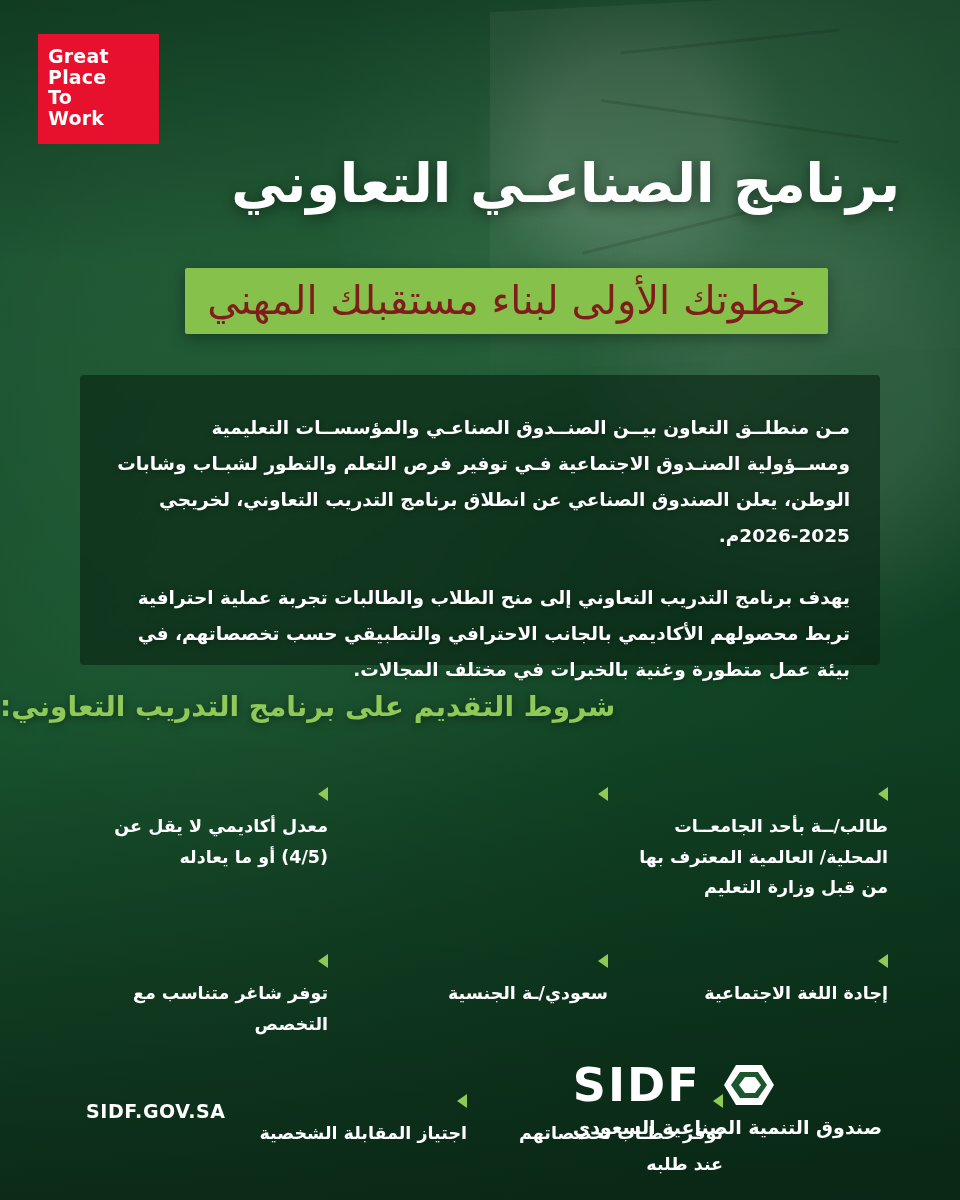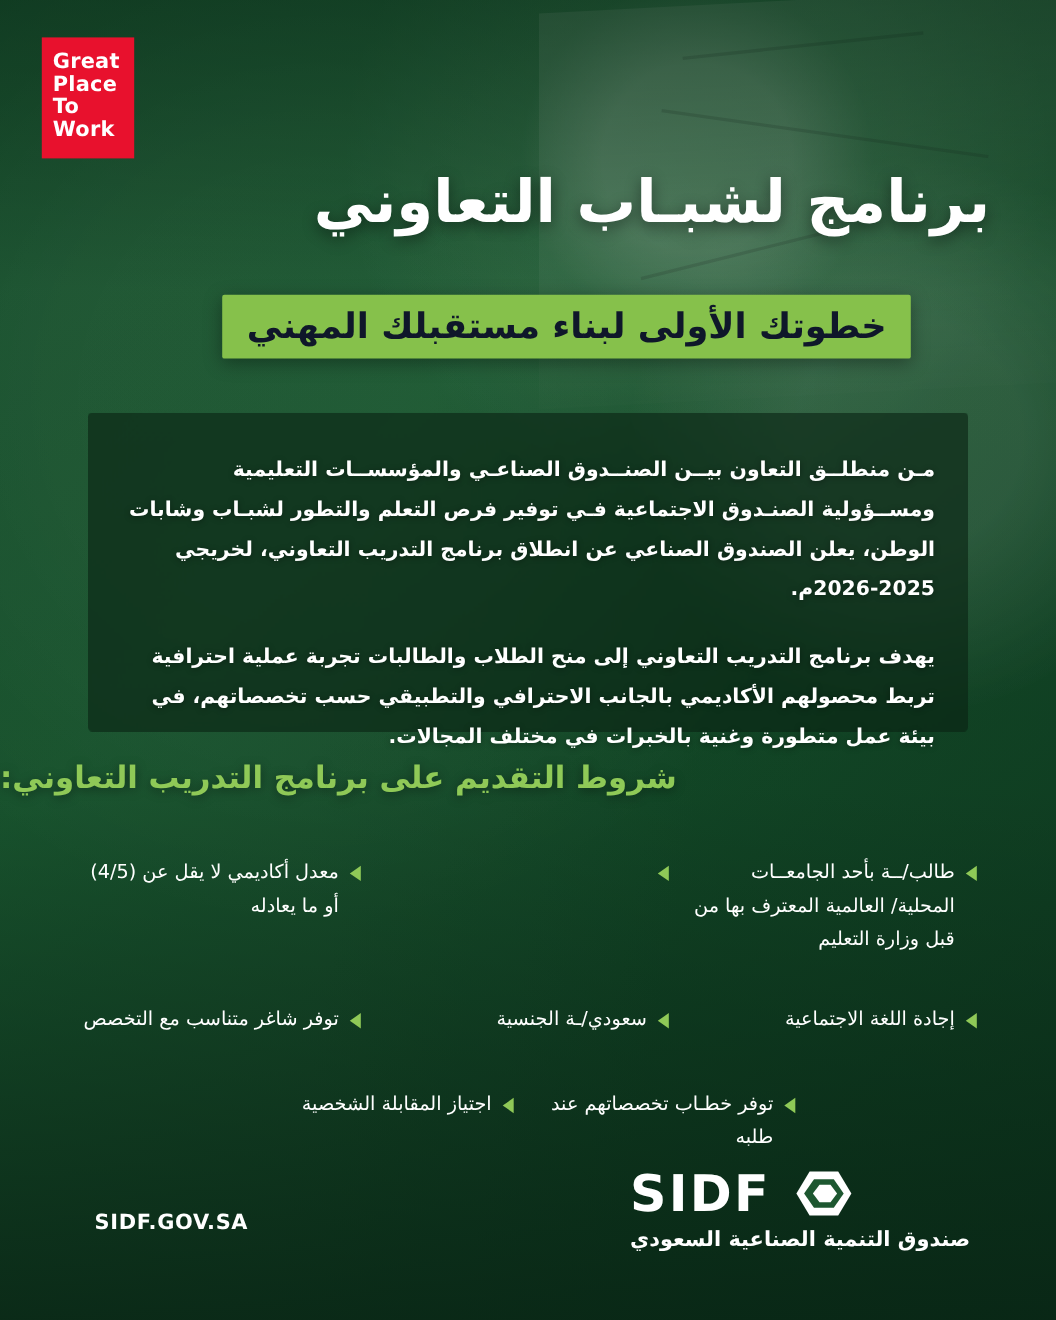--- a/index.html
+++ b/index.html
@@ -45,21 +45,21 @@
   .dark-panel {
     position: absolute; left: 80px; right: 80px; top: 375px; height: 290px;
     background: rgba(10,36,20,0.62);
     border-radius: 4px;
     backdrop-filter: blur(1px);
   }
 
   
   .gptw {
     position: absolute; top: 34px; left: 38px;
-    width: 84px; height: 110px;
+    width: 121px; height: 110px;
     background: #e8112d;
     padding: 12px 10px 8px 10px;
     color: #fff;
     line-height: 1.08;
     font-weight: 800;
     font-size: 19px;
     letter-spacing: .2px;
     direction: ltr;
     text-align: left;
   }
@@ -74,23 +74,23 @@
     font-weight: 900;
     letter-spacing: -0.5px;
     text-shadow: 0 3px 14px rgba(0,0,0,.45);
   }
   .subtitle-wrap {
     position: absolute; top: 268px; right: 132px;
   }
   .subtitle {
     display: inline-block;
     background: #86c14b;
-    color: #0f172a;
-    font-size: 32px;
-    font-weight: 700;
+    color: #7f1d1d;
+    font-size: 40px;
+    font-weight: 400;
     padding: 9px 22px 11px 22px;
     border-radius: 2px;
     box-shadow: 0 4px 16px rgba(0,0,0,.35);
   }
 
   
   .body-text {
     position: absolute; left: 110px; right: 110px; top: 410px;
     color: #ffffff;
     text-align: right;
@@ -122,24 +122,25 @@
   }
   .cond-row.row1 { margin-bottom: 42px; }
   .cond-row.row2 { margin-bottom: 46px; }
   .cond-row.row3 { justify-content: center; gap: 26px; }
   .cond-item {
     display: flex;
     align-items: flex-start;
     gap: 10px;
     color: #ffffff;
     font-size: 17.5px;
-    font-weight: 400;
+    font-weight: 700;
     line-height: 1.75;
     text-align: right;
     width: 258px;
+    flex-direction: column;
   }
   .cond-row.row3 .cond-item { width: 230px; }
   .bullet {
     flex: 0 0 auto;
     width: 0; height: 0;
     margin-top: 9px;
     border-top: 7px solid transparent;
     border-bottom: 7px solid transparent;
     border-right: 10px solid #8fc957;
   }
@@ -190,21 +191,21 @@
   <div class="vignette"></div>
   <div class="dark-panel"></div>
 
   <div class="gptw">
     <span>Great</span>
     <span>Place</span>
     <span>To</span>
     <span>Work</span>
   </div>
 
-  <div class="title">برنامج لشبـاب التعاوني</div>
+  <div class="title">برنامج الصناعـي التعاوني</div>
 
   <div class="subtitle-wrap">
     <div class="subtitle">خطوتك الأولى لبناء مستقبلك المهني</div>
   </div>
 
   <div class="body-text">
     <p>مـن منطلــق التعاون بيــن الصنــدوق الصناعـي والمؤسســات التعليمية ومســؤولية الصنـدوق الاجتماعية فـي توفير فرص التعلم والتطور لشبـاب وشابات الوطن، يعلن الصندوق الصناعي عن انطلاق برنامج التدريب التعاوني، لخريجي 2025-2026م.</p>
     <p>يهدف برنامج التدريب التعاوني إلى منح الطلاب والطالبات تجربة عملية احترافية تربط محصولهم الأكاديمي بالجانب الاحترافي والتطبيقي حسب تخصصاتهم، في بيئة عمل متطورة وغنية بالخبرات في مختلف المجالات.</p>
   </div>
 

